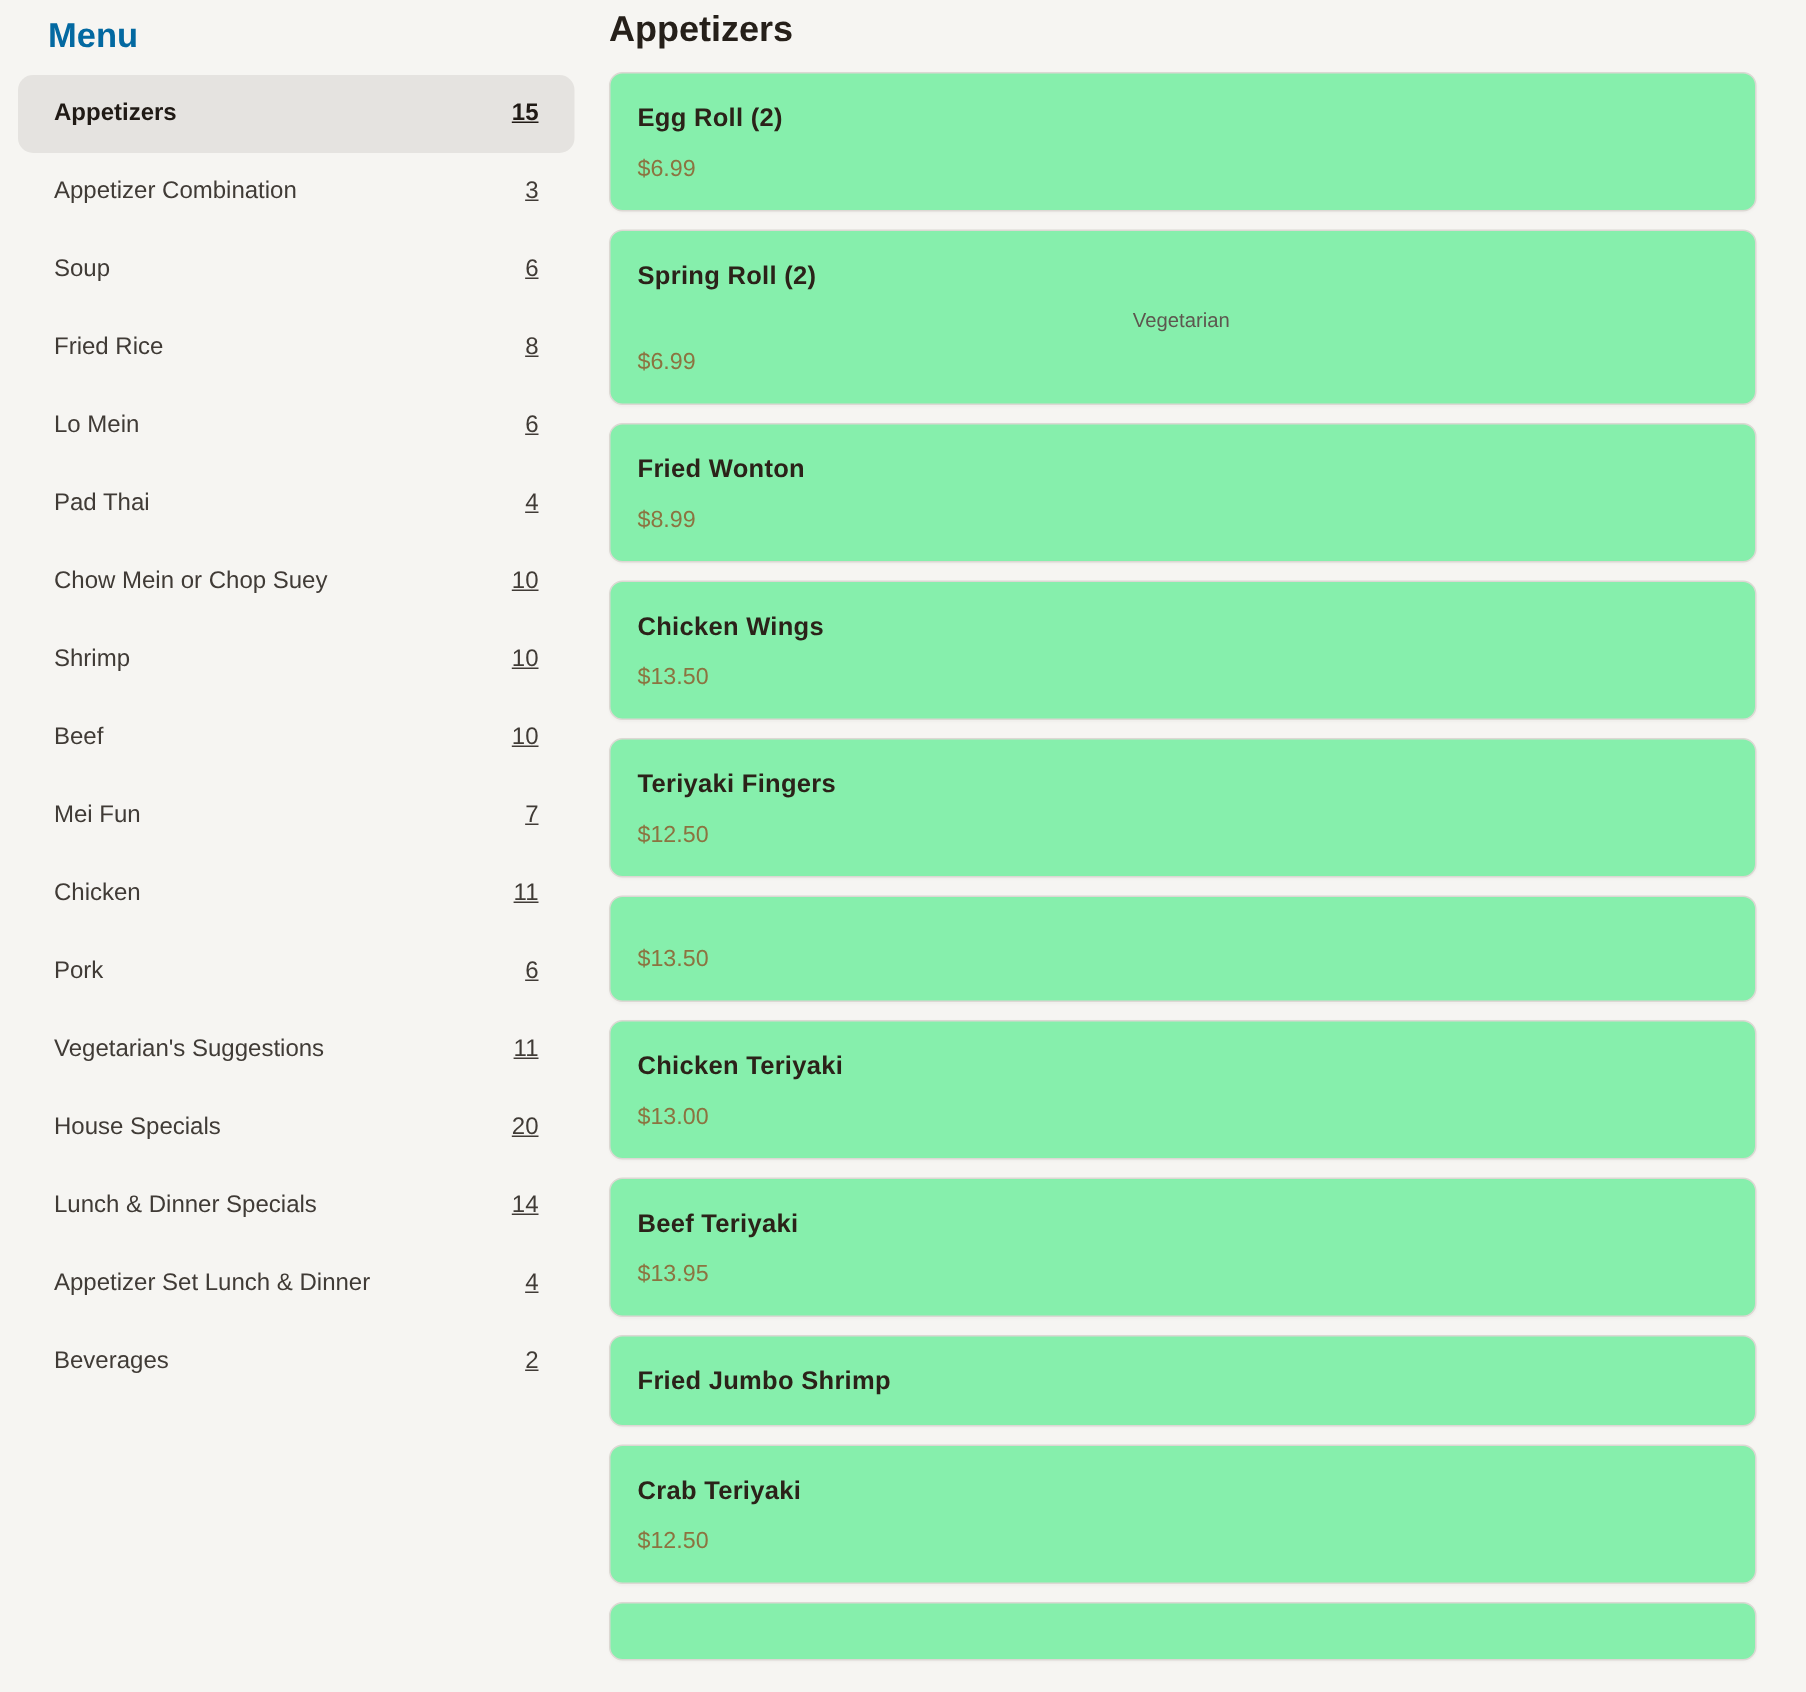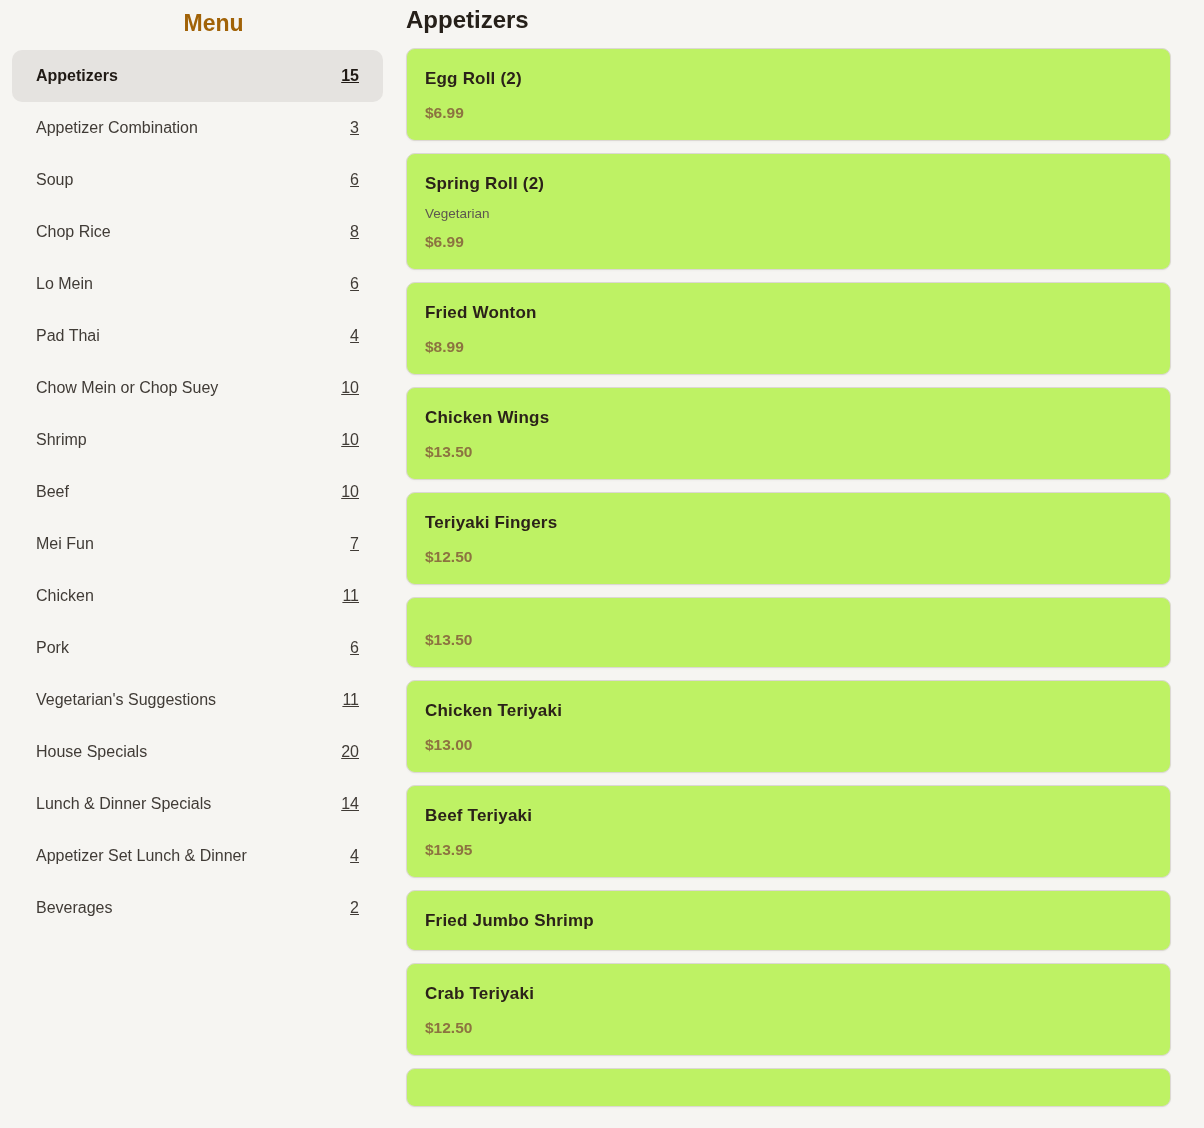--- a/index.html
+++ b/index.html
@@ -21,22 +21,21 @@
     width: 395px;
     flex-shrink: 0;
     padding-top: 10px;
     box-sizing: border-box;
   }
   .sidebar-title {
     margin: 0 0 14px 32px;
     font-size: 23px;
     line-height: 26px;
     font-weight: bold;
-    color: #a16207;
-    text-align: center;
+    color: #0369a1;
   }
   .nav {
     padding: 0 12px;
   }
   .nav-item {
     height: 52px;
     display: flex;
     align-items: center;
     justify-content: space-between;
     padding: 0 24px;
@@ -66,46 +65,46 @@
     font-weight: bold;
     color: #26201a;
   }
   .cards {
     margin-top: 13px;
     display: flex;
     flex-direction: column;
     gap: 12px;
   }
   .card {
-    background: #bef264;
+    background: #86efac;
     border: 1px solid #dcd8d3;
     border-radius: 9px;
     padding: 19px 20px 18px 18px;
     box-shadow: 0 1px 2px rgba(0,0,0,0.03);
     cursor: pointer;
   }
   .item-name {
     font-size: 17px;
     line-height: 22px;
     font-weight: bold;
     color: #2b2219;
     letter-spacing: 0.2px;
   }
   .item-tag {
     margin-top: 10px;
     font-size: 13.5px;
     line-height: 17px;
     color: #5d574f;
+    text-align: center;
   }
   .item-price {
     margin-top: 13px;
     font-size: 15.5px;
     line-height: 19px;
     color: #8c7340;
-    font-weight: bold;
   }
   .item-tag + .item-price {
     margin-top: 10px;
   }
 </style>
 </head>
 <body>
 
 <div class="app">
 
@@ -118,21 +117,21 @@
         </div>
         <div class="nav-item">
           <span class="nav-label">Appetizer Combination</span>
           <span class="nav-count">3</span>
         </div>
         <div class="nav-item">
           <span class="nav-label">Soup</span>
           <span class="nav-count">6</span>
         </div>
         <div class="nav-item">
-          <span class="nav-label">Chop Rice</span>
+          <span class="nav-label">Fried Rice</span>
           <span class="nav-count">8</span>
         </div>
         <div class="nav-item">
           <span class="nav-label">Lo Mein</span>
           <span class="nav-count">6</span>
         </div>
         <div class="nav-item">
           <span class="nav-label">Pad Thai</span>
           <span class="nav-count">4</span>
         </div>

